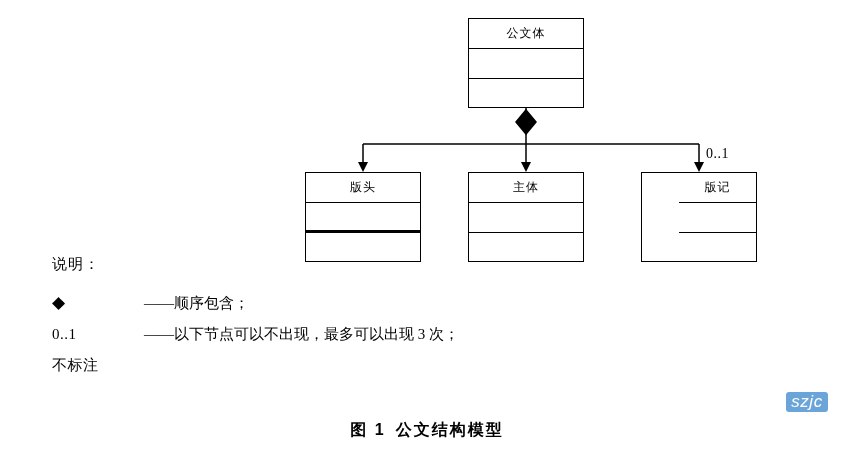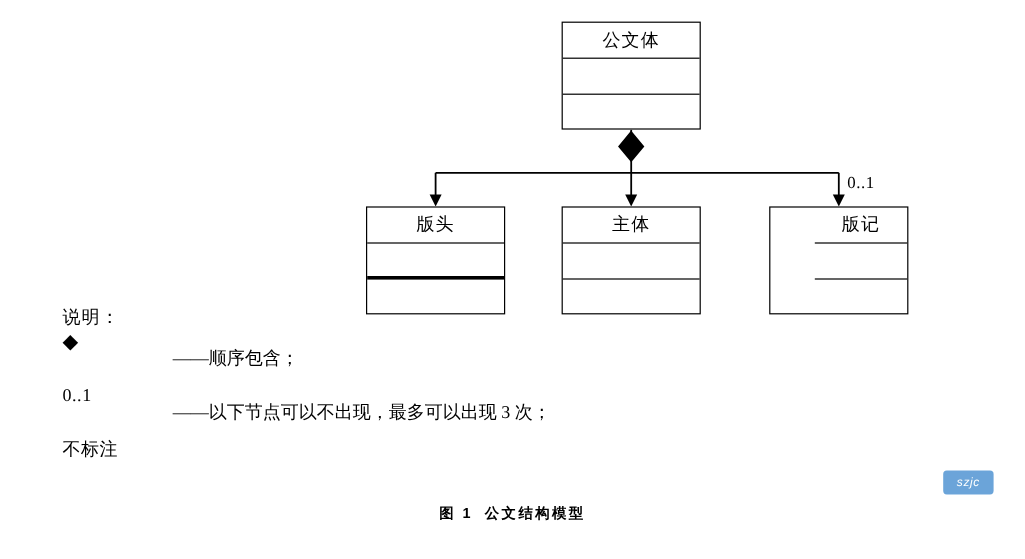--- a/index.html
+++ b/index.html
@@ -38,21 +38,21 @@
     font-size: 15px;
     letter-spacing: 1px;
   }
   .uml-class .cell.last {
     border-bottom: none;
   }
   .uml-class .cell.thick {
     border-bottom-width: 3px;
   }
   .uml-class .name-cell {
-    font-size: 15px;
+    font-size: 12px;
   }
 
   
   #class-gongwenti {
     left: 468px;
     top: 18px;
     width: 116px;
     height: 90px;
   }
   #class-gongwenti .cell { height: 30px; }
@@ -105,70 +105,69 @@
 
   
   #legend {
     position: absolute;
     left: 52px;
     top: 255px;
     width: 420px;
     font-size: 15px;
   }
   #legend .legend-title {
-    margin-bottom: 2px;
+    margin-bottom: 20px;
     letter-spacing: 1px;
   }
   .legend-row {
     display: flex;
     align-items: flex-start;
     margin-bottom: 13px;
     line-height: 1.2;
   }
   .legend-key {
     width: 92px;
     flex: 0 0 92px;
     letter-spacing: 0.5px;
   }
   .legend-desc {
     white-space: nowrap;
-    margin-top: 14px;
   }
   .diamond-glyph {
     display: inline-block;
     font-size: 17px;
     line-height: 1;
   }
 
   
   #figure-caption {
     position: absolute;
     left: 0;
     top: 420px;
     width: 854px;
     text-align: center;
     font-family: "Liberation Sans", "DejaVu Sans", sans-serif;
     font-weight: bold;
-    font-size: 12px;
+    font-size: 16px;
     letter-spacing: 2px;
   }
   #figure-caption .cap-num { margin-right: 10px; }
 
   
   #watermark {
     position: absolute;
     left: 786px;
     top: 392px;
     width: 42px;
     height: 20px;
     background: #5b9bd5;
     border-radius: 3px;
     color: #ffffff;
     font-family: "Liberation Sans", "DejaVu Sans", sans-serif;
-    font-size: 10px;
+    font-size: 17px;
     font-style: italic;
     display: flex;
     align-items: center;
     justify-content: center;
     letter-spacing: 0.5px;
     opacity: 0.9;
   }
 </style>
 </head>
 <body>

